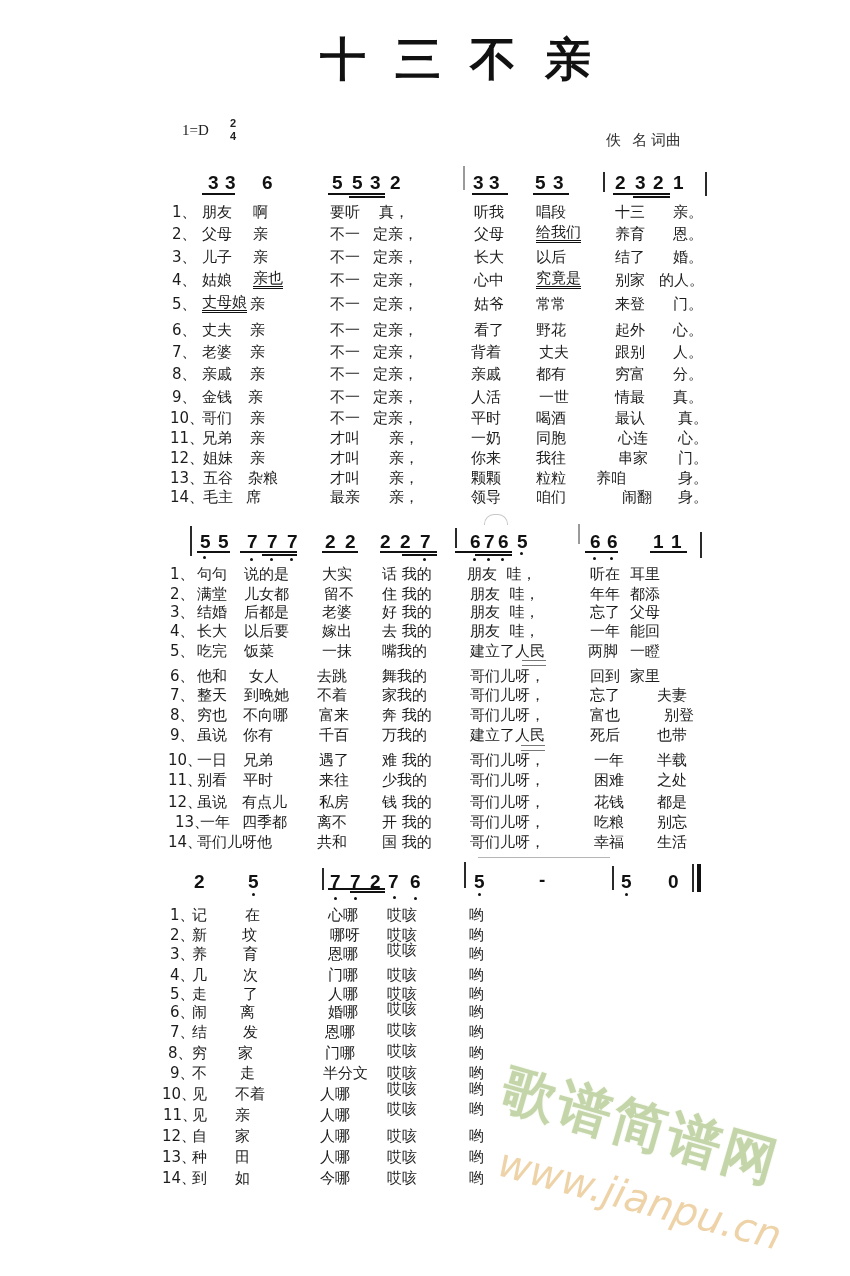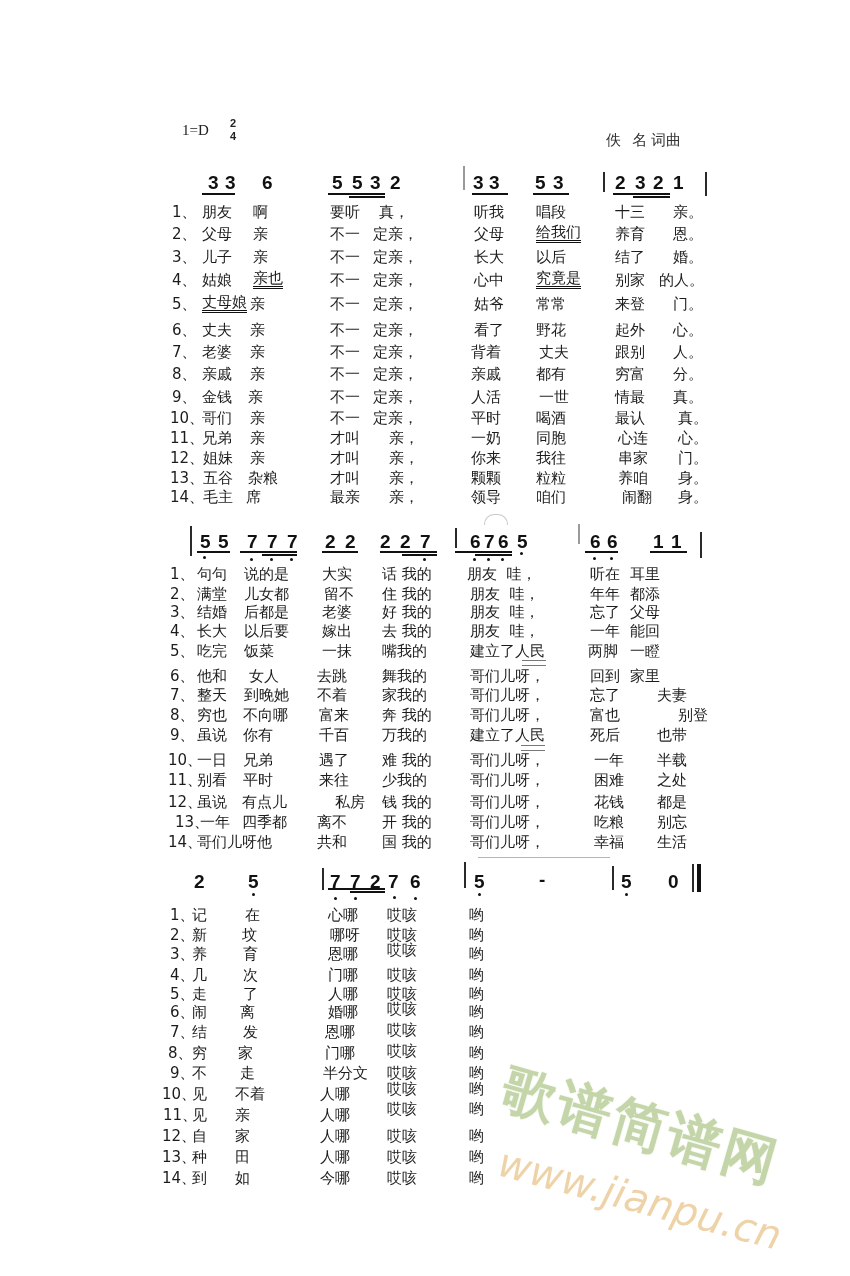--- a/index.html
+++ b/index.html
@@ -45,20 +45,21 @@
            transform-origin:left top; text-shadow:0 0 2px #e7efdb; font-family:"DejaVu Sans", sans-serif; }
   .wm-url { position:absolute; left:505px; top:1140px; font-size:40px; line-height:44px; font-style:italic;
             color:#efd3a8; white-space:nowrap; transform:rotate(15deg); transform-origin:left top;
             font-family:"DejaVu Sans", sans-serif; }
 </style>
 </head>
 <body>
 
 <div id="page">
 
+  <div class="title">十三不亲</div>
   <div class="key">1=D</div>
   <div class="ts" style="top:118px">2</div>
   <div class="ts" style="top:131px">4</div>
   <div class="credit">佚   名 词曲</div>
 
   <div>
     <span class="d" style="left:208px;top:173px">3</span>
     <span class="d" style="left:225px;top:173px">3</span>
     <span class="d" style="left:262px;top:173px">6</span>
     <span class="d" style="left:332px;top:173px">5</span>
@@ -221,21 +222,21 @@
         <span class="c8" style="left:678px">门。</span>
       </div>
     <div class="row s1" style="top:469px">
         <span class="c0" style="left:170px">13、</span>
         <span class="c1" style="left:203px">五谷</span>
         <span class="c2" style="left:248px">杂粮</span>
         <span class="c3">才叫</span>
         <span class="c4" style="left:389px">亲，</span>
         <span class="c5" style="left:471px">颗颗</span>
         <span class="c6">粒粒</span>
-        <span class="c7" style="left:618px">养咱</span>
+        <span class="c7" style="left:596px">养咱</span>
         <span class="c8" style="left:678px">身。</span>
       </div>
     <div class="row s1" style="top:488px">
         <span class="c0" style="left:170px">14、</span>
         <span class="c1" style="left:203px">毛主</span>
         <span class="c2" style="left:246px">席</span>
         <span class="c3">最亲</span>
         <span class="c4" style="left:389px">亲，</span>
         <span class="c5" style="left:471px">领导</span>
         <span class="c6">咱们</span>
@@ -367,21 +368,21 @@
         <span class="c7" style="left:657px">夫妻</span>
       </div>
     <div class="row s2" style="top:706px">
         <span class="c0">8、</span>
         <span class="c1">穷也</span>
         <span class="c2" style="left:243px">不向哪</span>
         <span class="c3" style="left:319px">富来</span>
         <span class="c4">奔 我的</span>
         <span class="c5" style="left:470px">哥们儿呀，</span>
         <span class="c6">富也</span>
-        <span class="c7" style="left:678px">别登</span>
+        <span class="c7" style="left:664px">别登</span>
       </div>
     <div class="row s2" style="top:726px">
         <span class="c0">9、</span>
         <span class="c1">虽说</span>
         <span class="c2" style="left:243px">你有</span>
         <span class="c3" style="left:319px">千百</span>
         <span class="c4">万我的</span>
         <span class="c5" style="left:470px">建立了人民</span>
         <span class="c6">死后</span>
         <span class="c7" style="left:657px">也带</span>
@@ -404,21 +405,21 @@
         <span class="c3" style="left:319px">来往</span>
         <span class="c4">少我的</span>
         <span class="c5" style="left:470px">哥们儿呀，</span>
         <span class="c6" style="left:594px">困难</span>
         <span class="c7" style="left:657px">之处</span>
       </div>
     <div class="row s2" style="top:793px">
         <span class="c0" style="left:168px">12、</span>
         <span class="c1">虽说</span>
         <span class="c2" style="left:242px">有点儿</span>
-        <span class="c3" style="left:335px">私房</span>
+        <span class="c3" style="left:319px">私房</span>
         <span class="c4">钱 我的</span>
         <span class="c5" style="left:470px">哥们儿呀，</span>
         <span class="c6" style="left:594px">花钱</span>
         <span class="c7" style="left:657px">都是</span>
       </div>
     <div class="row s2" style="top:813px">
         <span class="c0" style="left:175px">13、</span>
         <span class="c1" style="left:200px">一年</span>
         <span class="c2" style="left:242px">四季都</span>
         <span class="c3" style="left:317px">离不</span>

